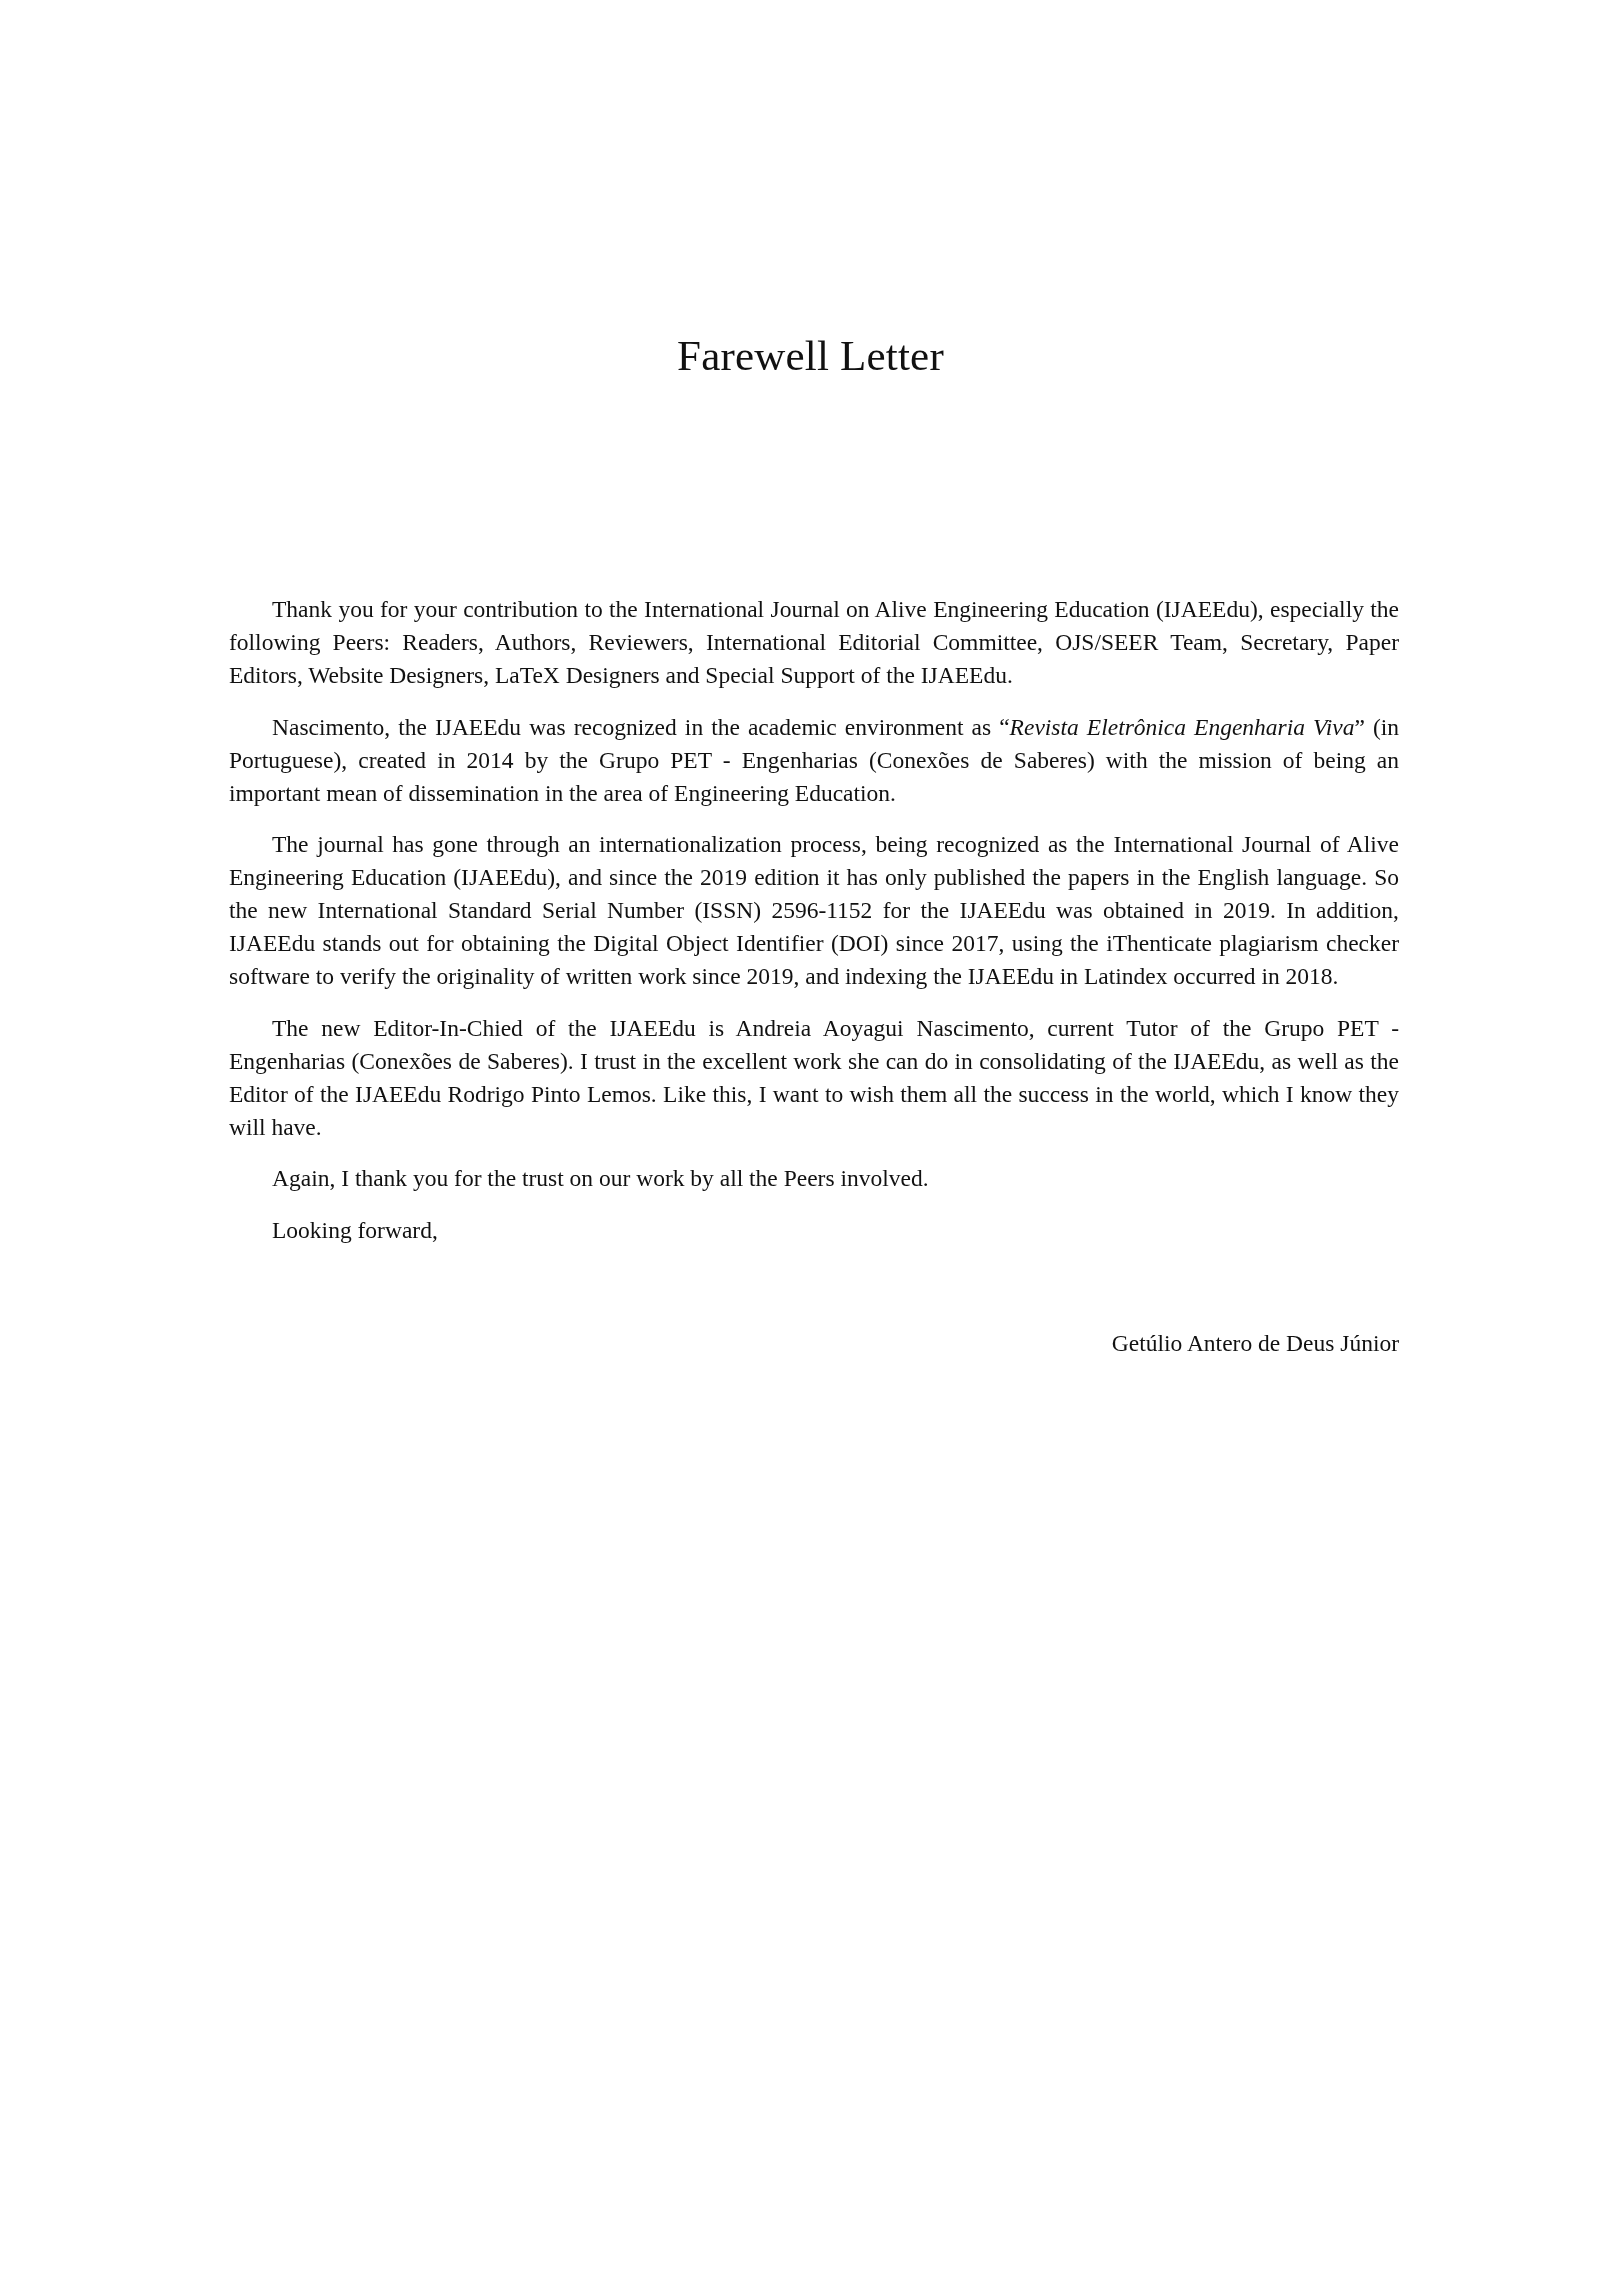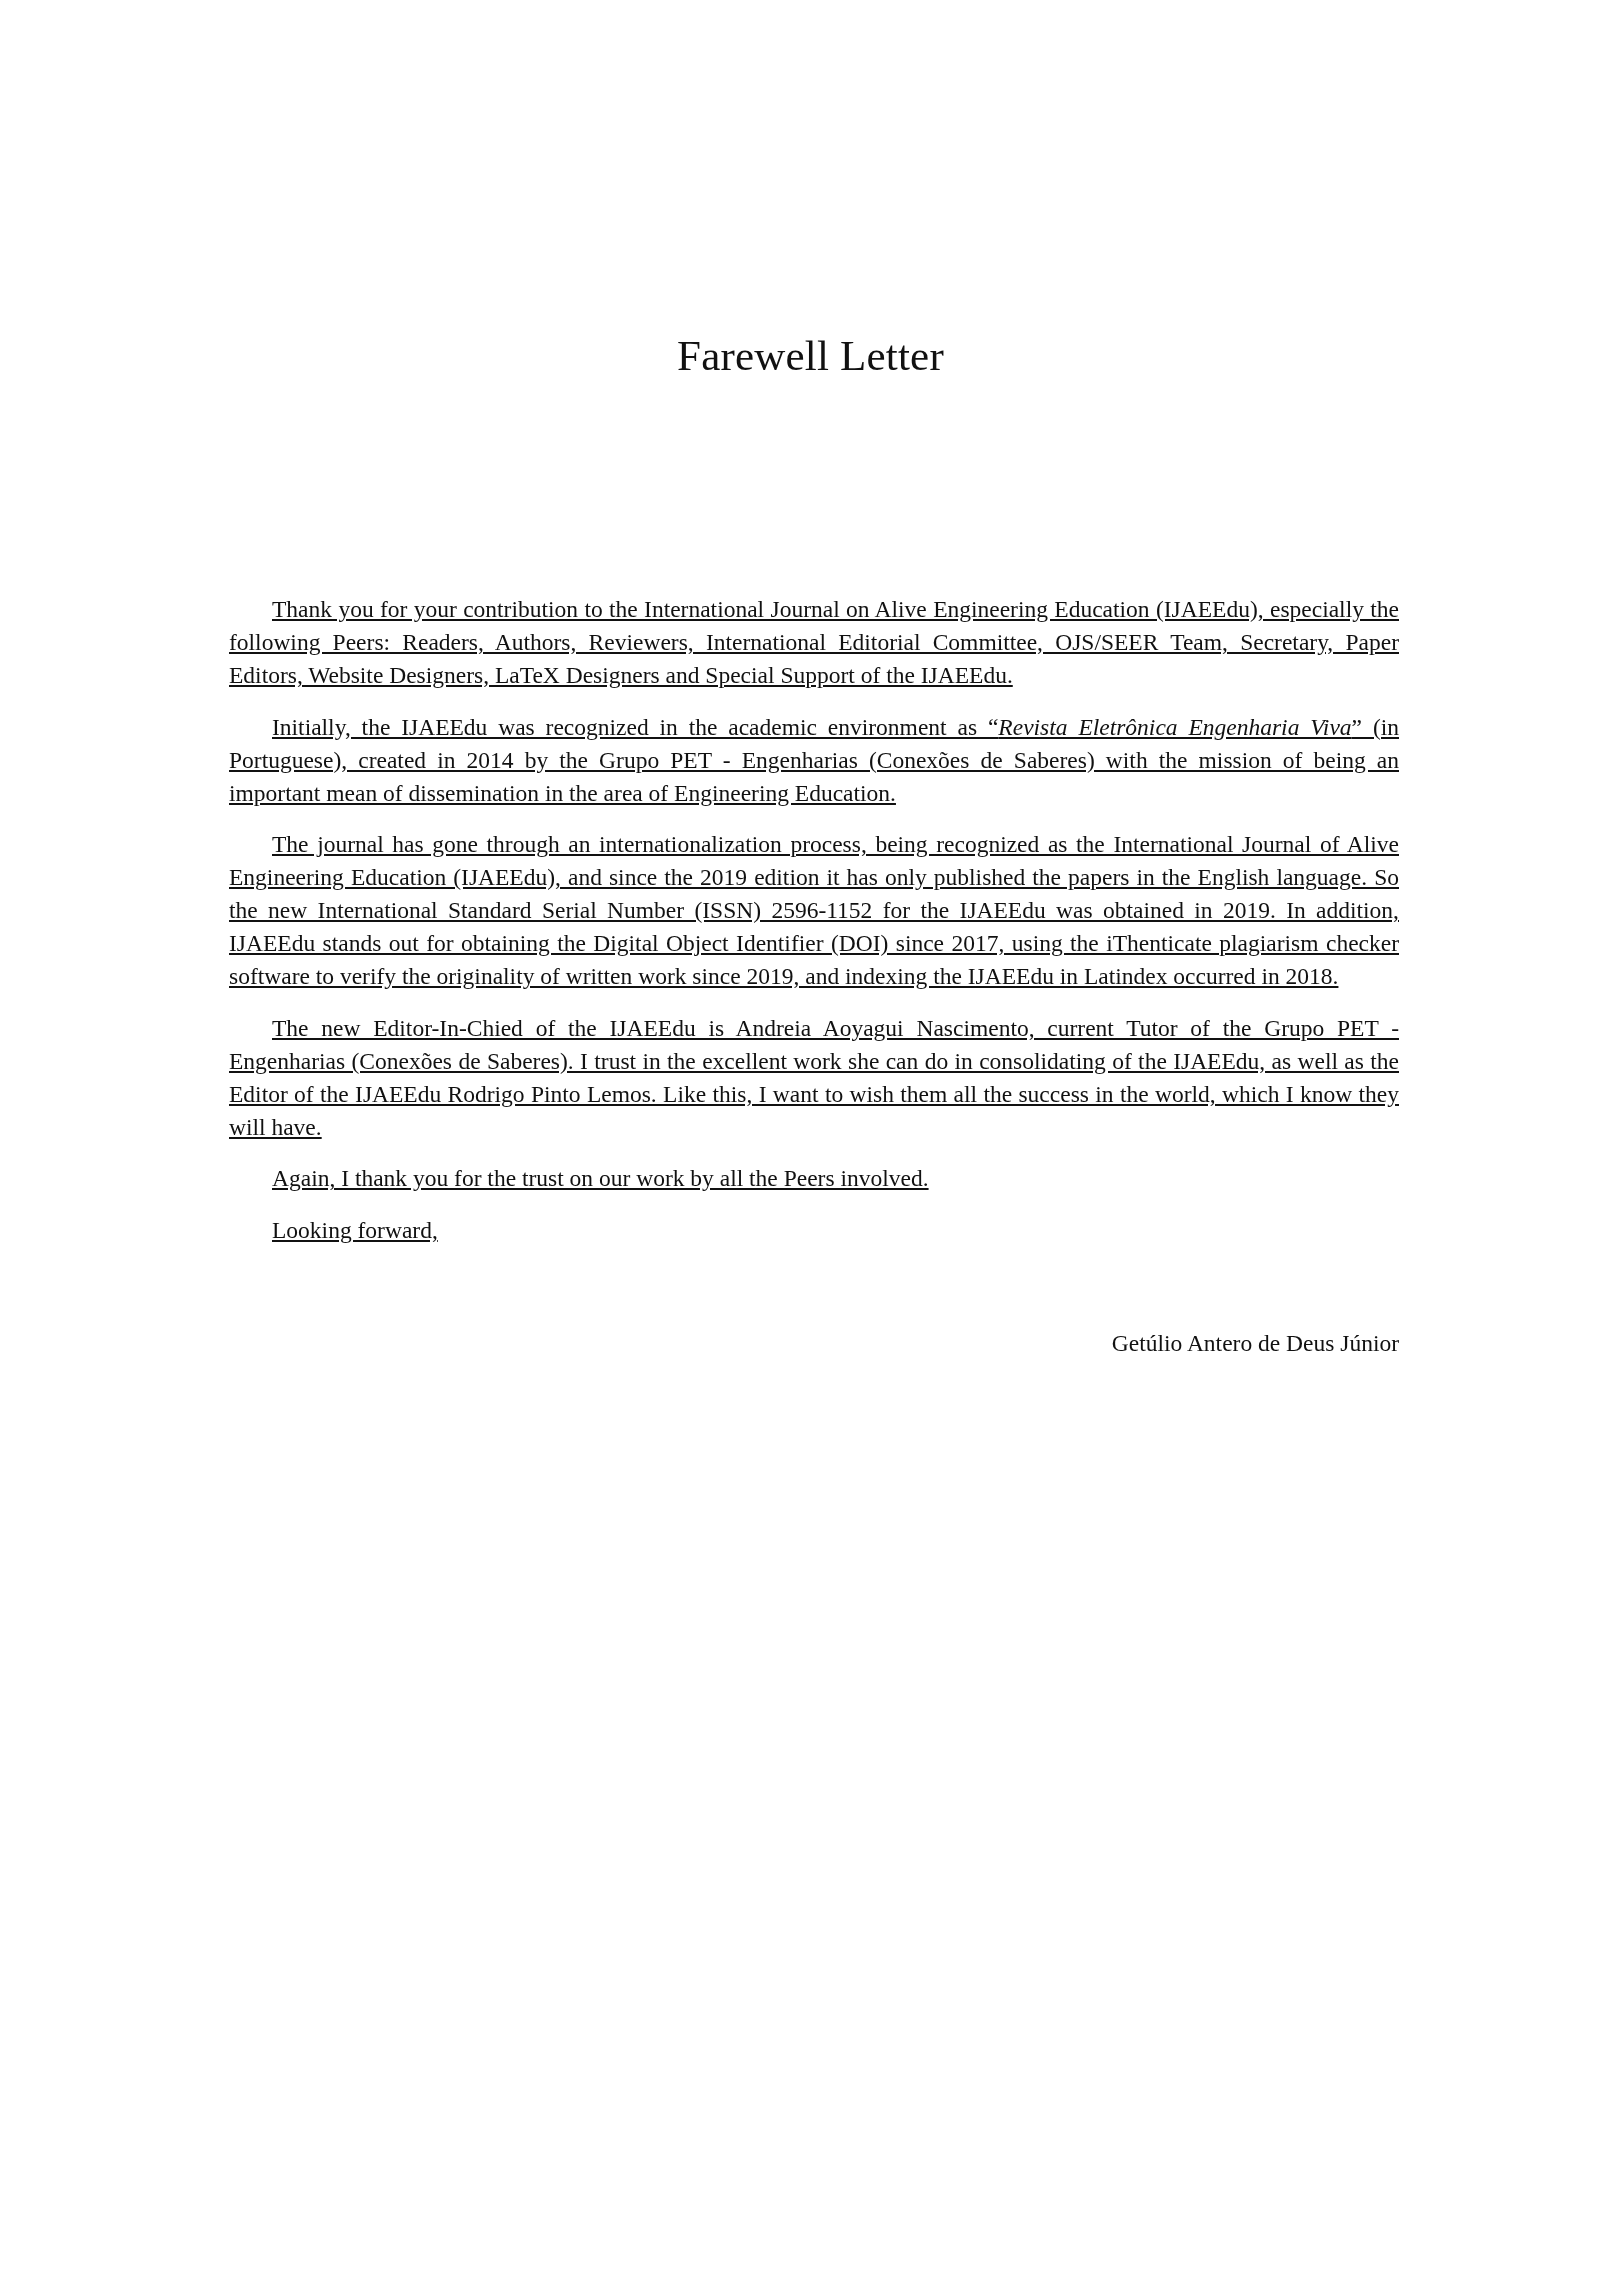--- a/index.html
+++ b/index.html
@@ -49,21 +49,20 @@
       left: 229px;
       width: 1170px;
       font-size: 23.5px;
       line-height: 33px;
     }
     .body-text p {
       margin: 0 0 18.6px 0;
       text-indent: 43px;
       text-align: justify;
       hyphens: auto;
-      text-decoration: underline;
     }
     .body-text p.short {
       text-align: left;
     }
     .signature {
       position: absolute;
       top: 1289px;
       right: 222px;
       font-size: 23.5px;
       line-height: 32px;
@@ -76,21 +75,21 @@
 <body>
 
 <div class="page">
 
   <h1 class="title">Farewell Letter</h1>
 
 
   <div class="body-text">
     <p>Thank you for your contribution to the International Journal on Alive Engineering Education (IJAEEdu), especially the following Peers: Readers, Authors, Reviewers, International Editorial Committee, OJS/SEER Team, Secretary, Paper Editors, Website Designers, LaTeX Designers and Special Support of the IJAEEdu.</p>
 
-    <p><span>Initially, the IJAEEdu was recognized in the academic environment as “</span><em>Revista Eletrônica Engenharia Viva</em><span>” (in Portuguese), created in 2014 by the Grupo PET - Engenharias (Conexões de Saberes) with the mission of being an important mean of dissemination in the area of Engineering Education.</span></p>
+    <p><span>Nascimento, the IJAEEdu was recognized in the academic environment as “</span><em>Revista Eletrônica Engenharia Viva</em><span>” (in Portuguese), created in 2014 by the Grupo PET - Engenharias (Conexões de Saberes) with the mission of being an important mean of dissemination in the area of Engineering Education.</span></p>
 
     <p>The journal has gone through an internationalization process, being recognized as the International Journal of Alive Engineering Education (IJAEEdu), and since the 2019 edition it has only published the papers in the English language. So the new International Standard Serial Number (ISSN) 2596-1152 for the IJAEEdu was obtained in 2019. In addition, IJAEEdu stands out for obtaining the Digital Object Identifier (DOI) since 2017, using the iThenticate plagiarism checker software to verify the originality of written work since 2019, and indexing the IJAEEdu in Latindex occurred in 2018.</p>
 
     <p>The new Editor-In-Chied of the IJAEEdu is Andreia Aoyagui Nascimento, current Tutor of the Grupo PET - Engenharias (Conexões de Saberes). I trust in the excellent work she can do in consolidating of the IJAEEdu, as well as the Editor of the IJAEEdu Rodrigo Pinto Lemos. Like this, I want to wish them all the success in the world, which I know they will have.</p>
 
     <p class="short">Again, I thank you for the trust on our work by all the Peers involved.</p>
 
     <p class="short">Looking forward,</p>
   </div>
 

